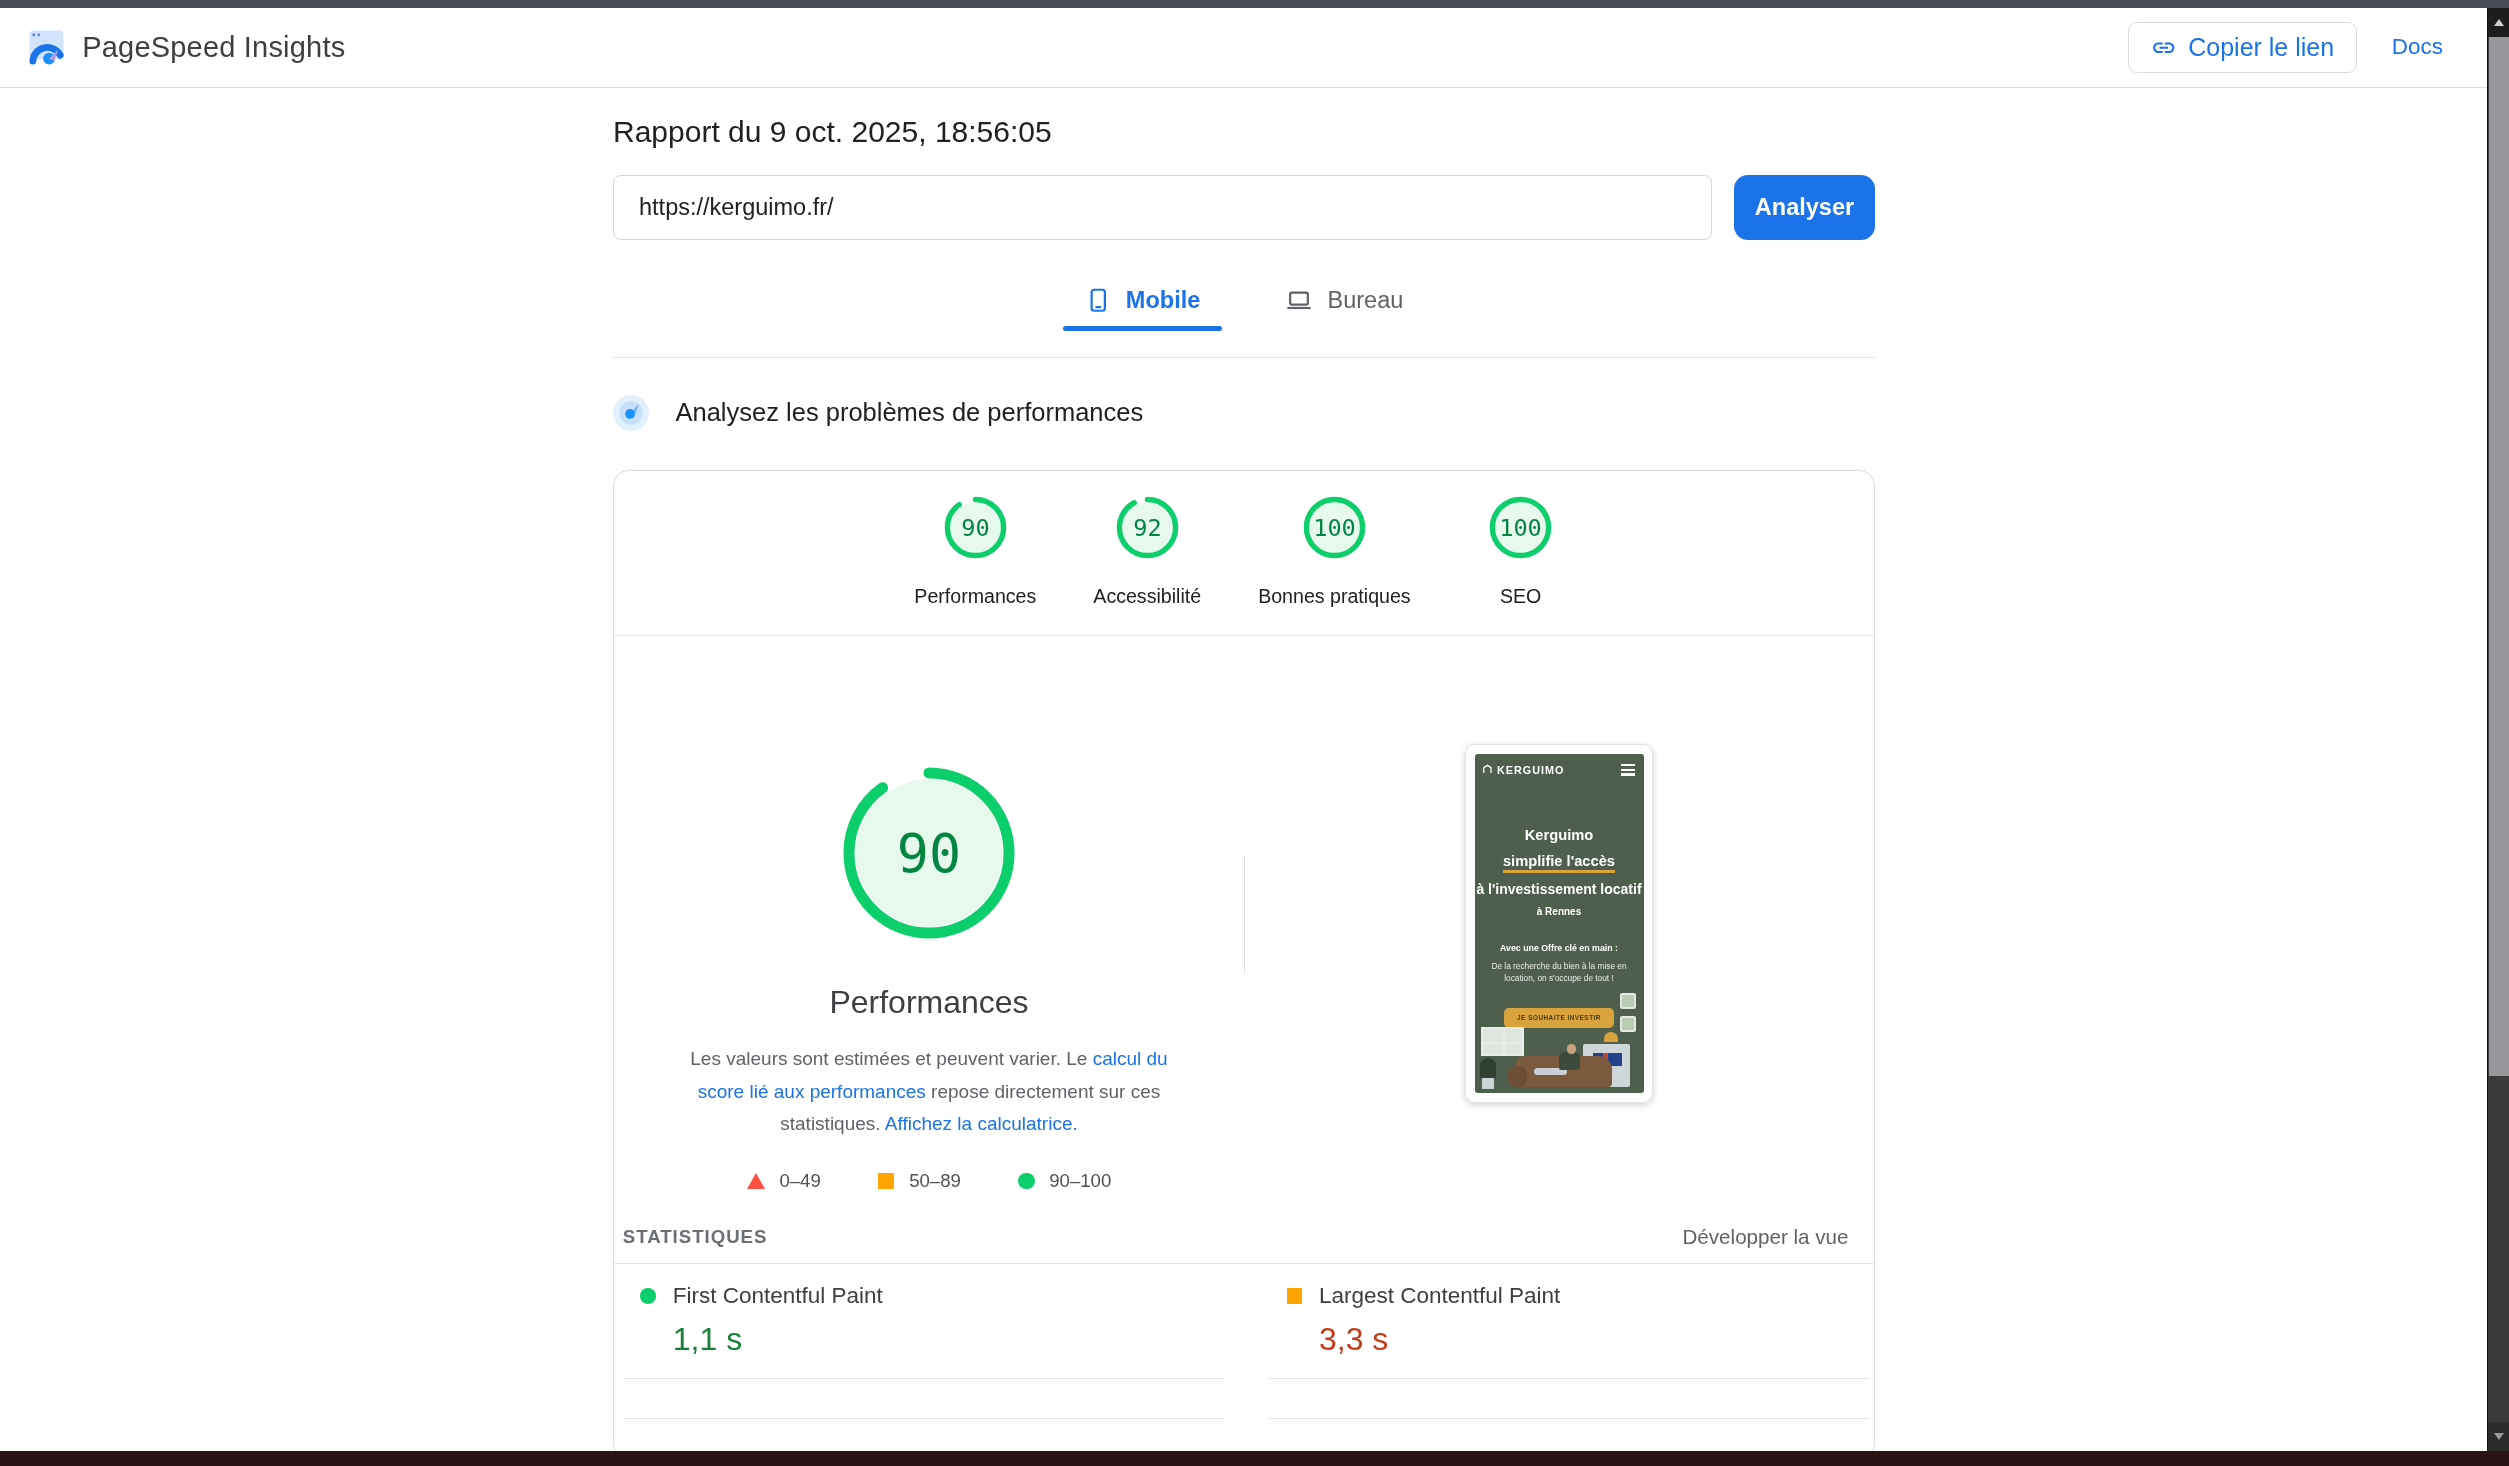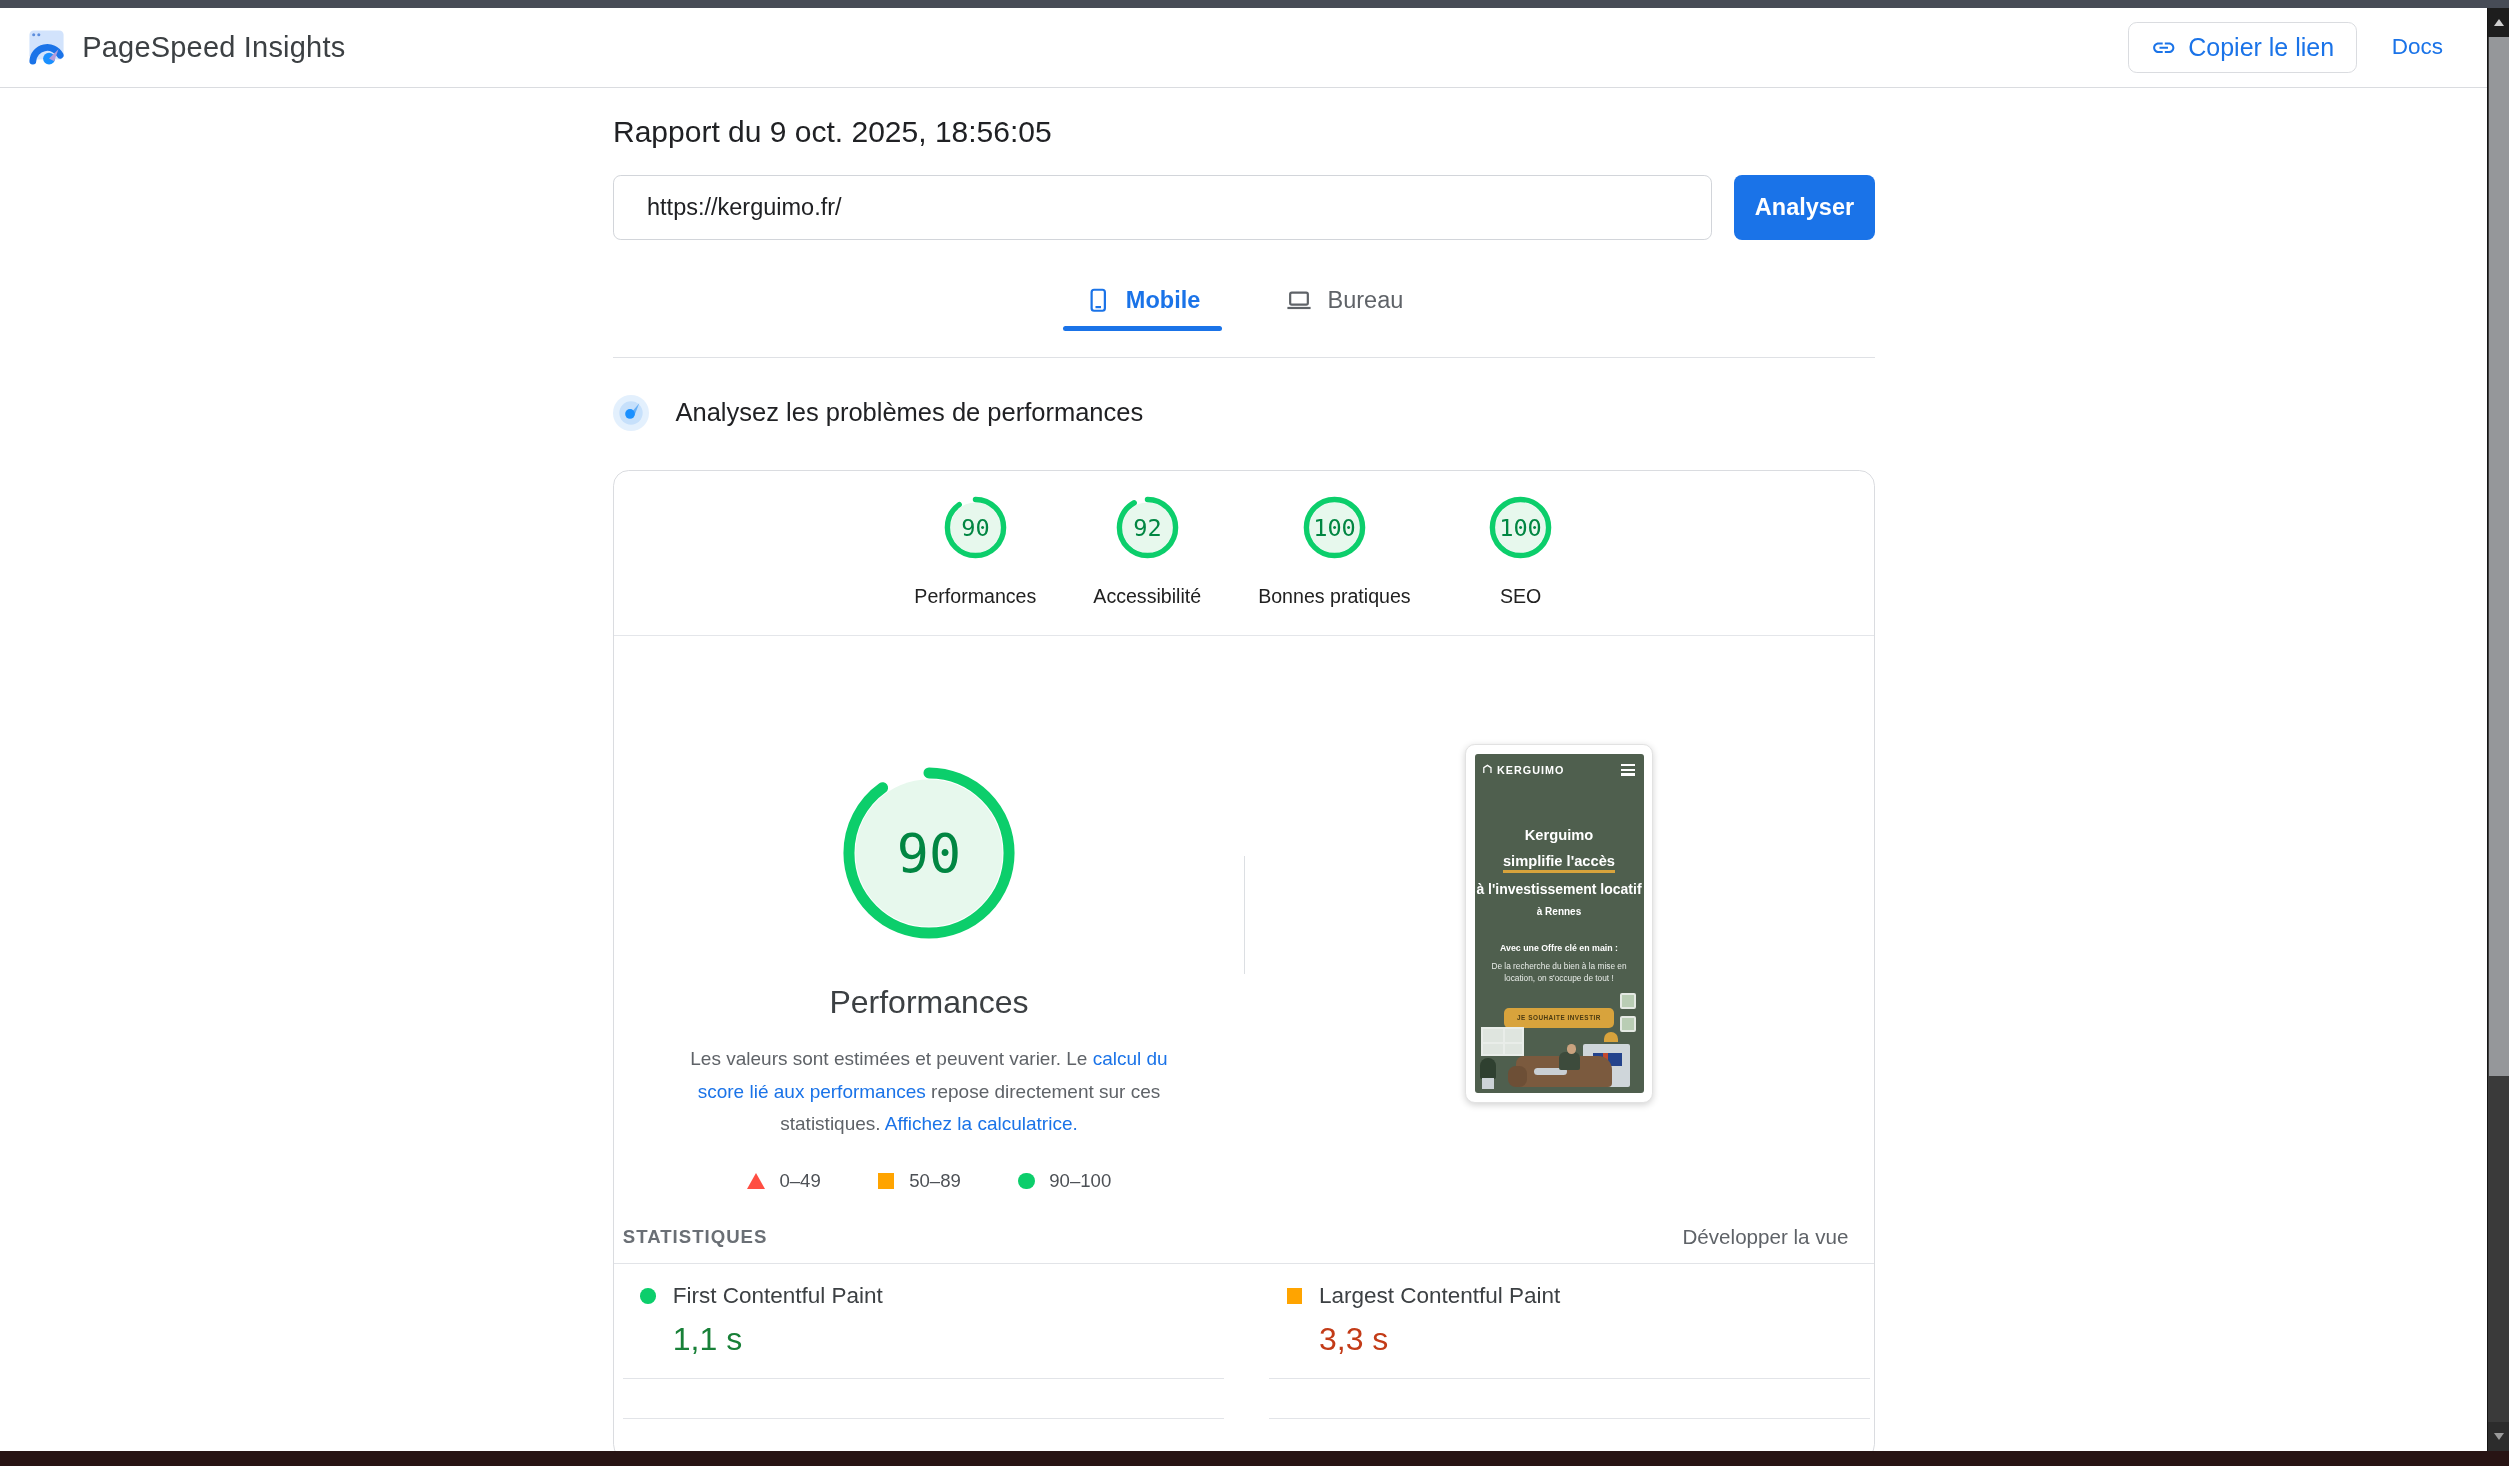--- a/index.html
+++ b/index.html
@@ -27,24 +27,24 @@
   .header-spacer { flex:1; }
   .copy-btn { display:flex; align-items:center; gap:11.8px; height:51px; padding:0 21.6px; border:1px solid #dadce0;
               border-radius:8.8px; background:#fff; color:#1a73e8; font-size:25px; cursor:pointer; font-family:inherit; }
   .docs-link { color:#1a73e8; font-size:22.5px; margin-left:35px; text-decoration:none; }
 
   
   .main { position:absolute; top:88px; left:613px; width:1262px; }
   .report-title { margin-top:27.4px; font-size:30px; font-weight:400; color:#202124; }
 
   .url-row { margin-top:25.5px; display:flex; }
-  .url-input { flex:1; height:65px; border:1px solid #d2d5da; border-radius:7.8px; padding:0 33px;
+  .url-input { flex:1; height:65px; border:1px solid #d2d5da; border-radius:7.8px; padding:0 25px;
                font-size:23.5px; color:#202124; font-family:inherit; outline:none; }
   .analyze-btn { width:141px; height:65px; margin-left:21.6px; background:#1a73e8; color:#fff; border:none;
-                 border-radius:8px; font-size:23.5px; font-weight:700; cursor:pointer; font-family:inherit; }
+                 border-radius:14px; font-size:23.5px; font-weight:700; cursor:pointer; font-family:inherit; }
 
   .tabs { margin-top:41px; display:flex; justify-content:center; gap:65px; }
   .tab { display:flex; align-items:center; gap:14.7px; font-size:23.5px; padding:5.9px 9.8px 17.6px 9.8px; cursor:pointer; position:relative; }
   .tab.selected { color:#1a73e8; font-weight:700; }
   .tab.selected::after { content:""; position:absolute; left:-11.8px; right:-11.8px; bottom:0; height:4.9px; background:#1a73e8; border-radius:2.9px; }
   .tab.unselected { color:#5f6368; }
 
   .section-row { margin-top:47px; display:flex; align-items:center; }
   .section-row.perf { margin-top:37px; }
   .section-icon { width:36px; height:36px; flex:0 0 auto; }

